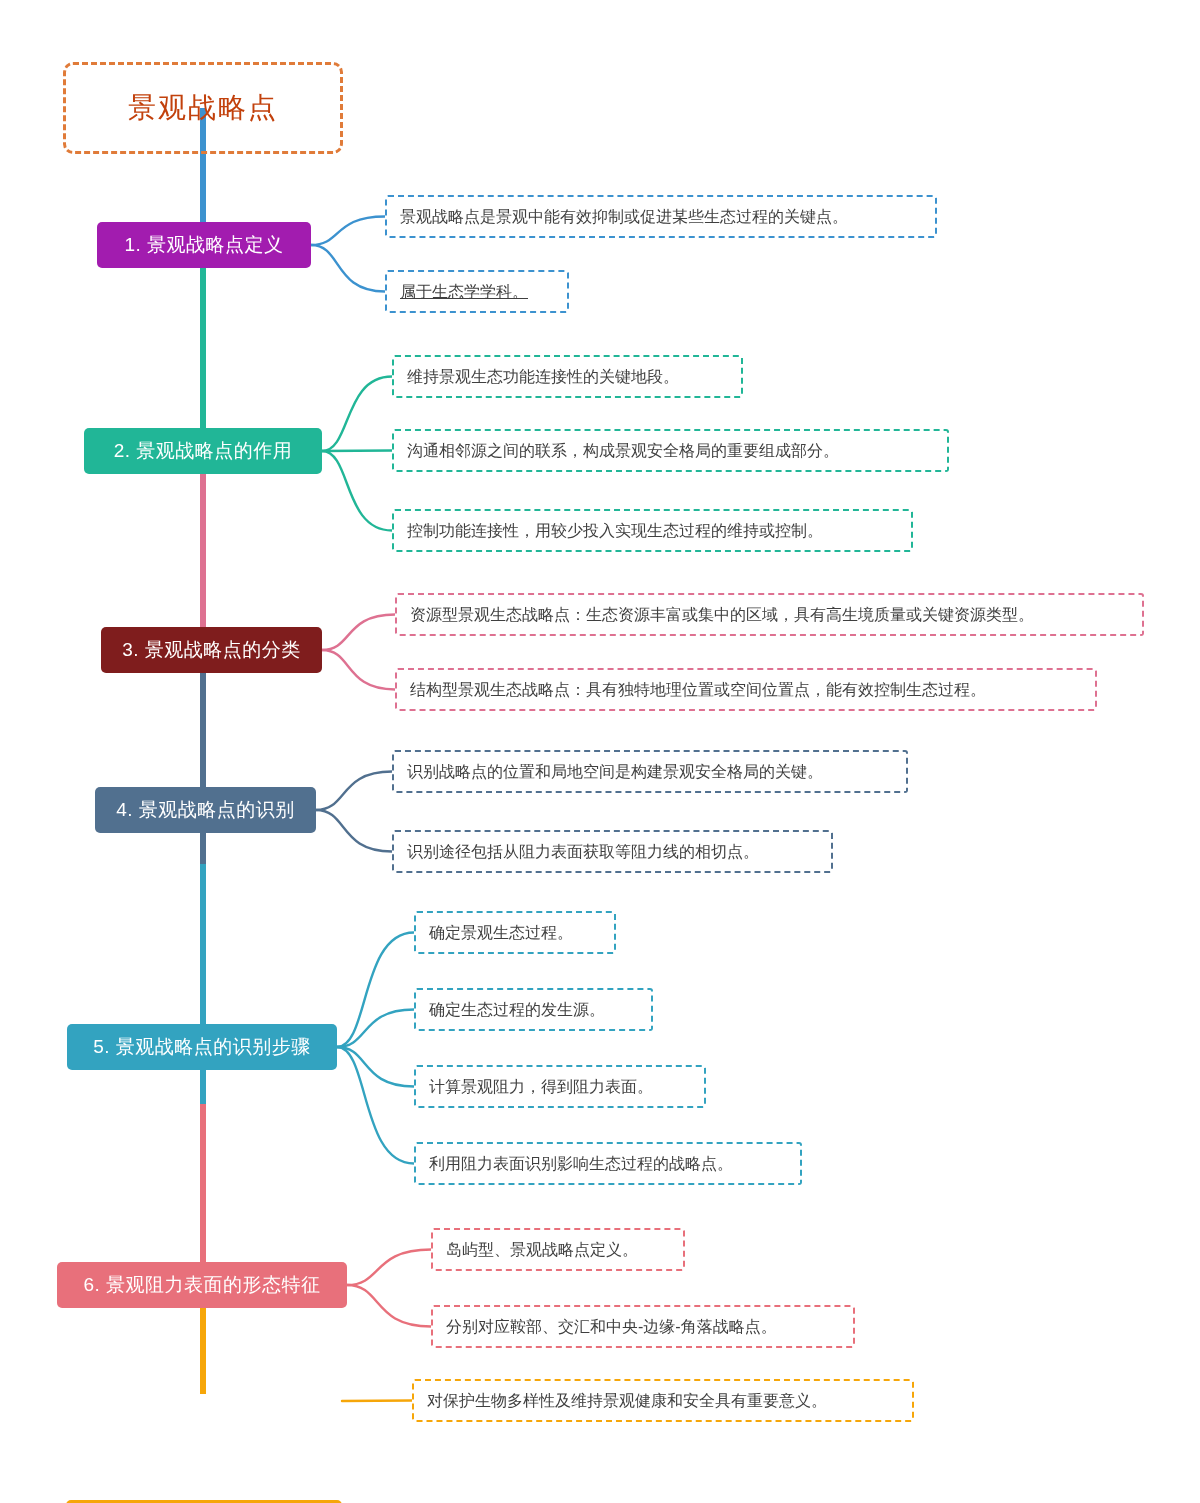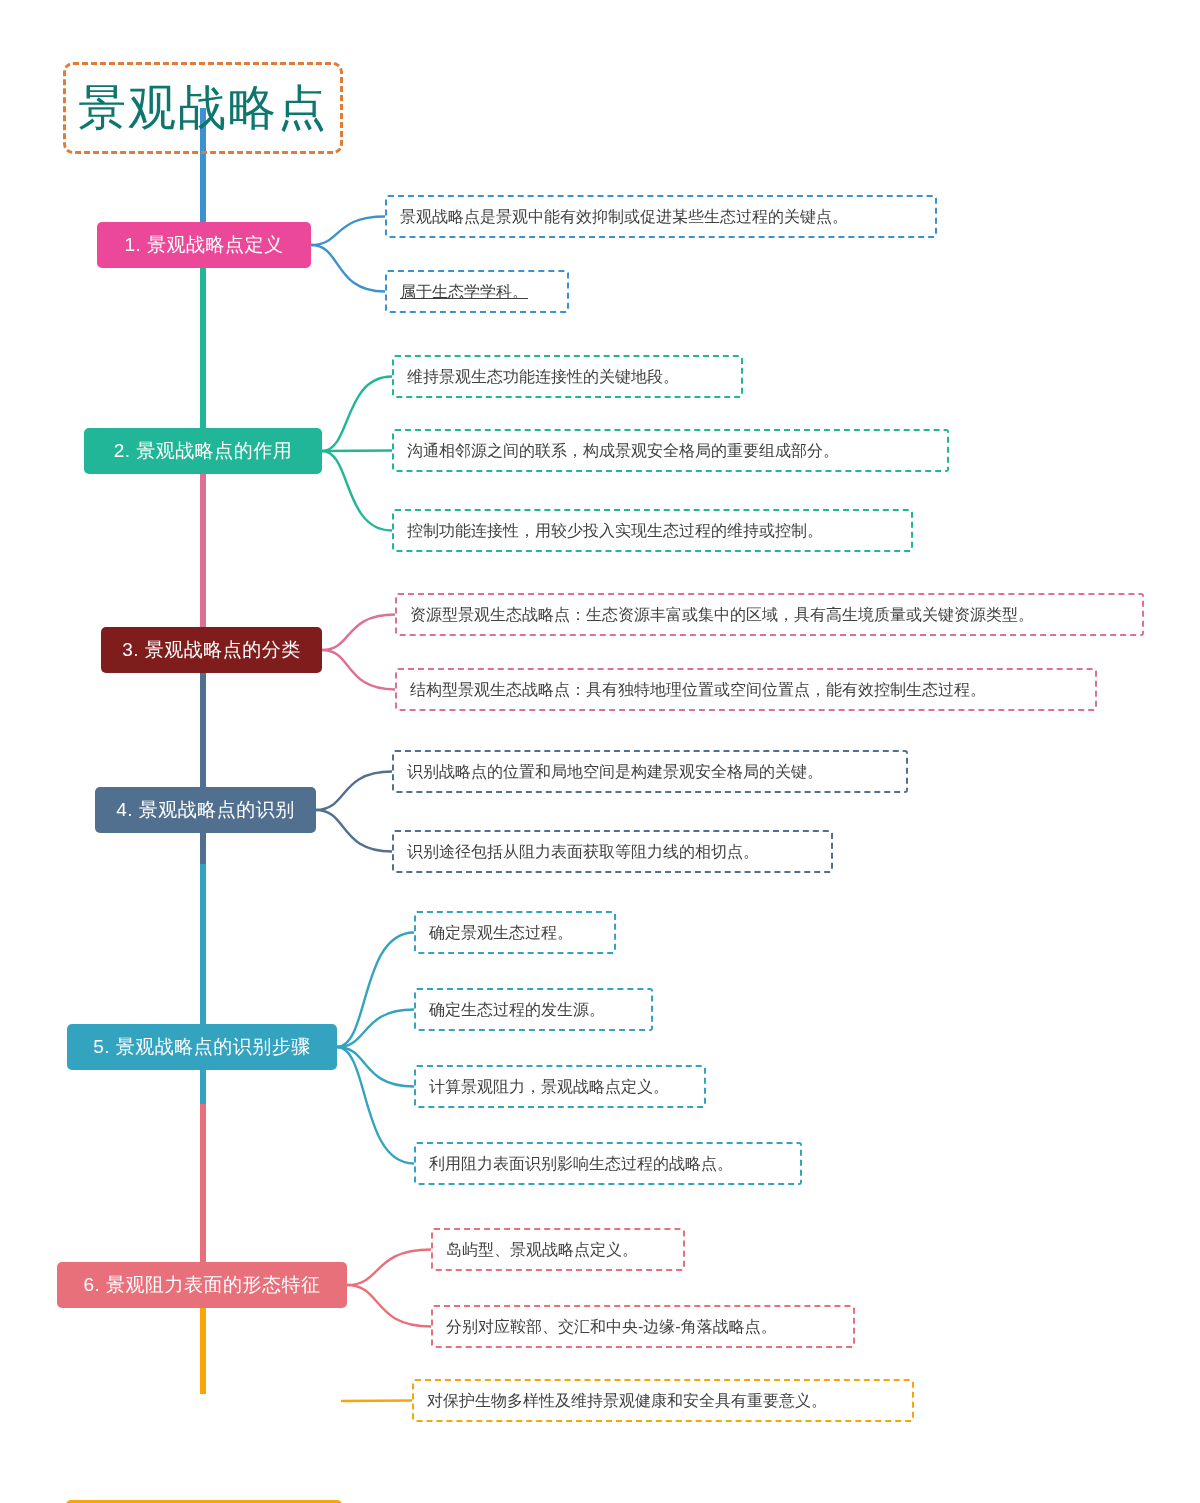--- a/index.html
+++ b/index.html
@@ -36,22 +36,22 @@
     box-sizing: border-box;
     border: 3px dashed #E07B39;
     border-radius: 10px;
     display: flex;
     align-items: center;
     justify-content: center;
     background: transparent;
     z-index: 5;
   }
   .root-node .root-label {
-    font-size: 48px;
-    color: #0f766e;
+    font-size: 28px;
+    color: #c2410c;
     letter-spacing: 2px;
     line-height: 1;
     white-space: nowrap;
     text-align: right;
   }
 
   
   .l1 {
     position: absolute;
     box-sizing: border-box;
@@ -114,21 +114,21 @@
       <path d="M 347 1285 C 382.28 1285, 372.2 1249.5, 431 1249.5" fill="none" stroke="#E8707B" stroke-width="2.4" stroke-linecap="round"></path>
       <path d="M 347 1285 C 382.28 1285, 372.2 1326.5, 431 1326.5" fill="none" stroke="#E8707B" stroke-width="2.4" stroke-linecap="round"></path>
       <path d="M 342 1401 L 412 1400.5" fill="none" stroke="#F6A609" stroke-width="2.4" stroke-linecap="round"></path>
     </svg>
 
   <div class="root-node">
     <span class="root-label">景观战略点</span>
   </div>
 
   <div id="nodes">
-      <div class="l1" style="left: 97px; top: 222px; width: 214px; height: 46px; background: #ec4899;">
+      <div class="l1" style="left: 97px; top: 222px; width: 214px; height: 46px; background: #a21caf;">
         <span>1. 景观战略点定义</span>
       </div>
       <div class="l2" style="left: 385px; top: 195px; width: 552px; height: 43px; border-color: rgb(60, 146, 207);">
         <span>景观战略点是景观中能有效抑制或促进某些生态过程的关键点。</span>
       </div>
       <div class="l2" style="left: 385px; top: 270px; width: 184px; height: 43px; border-color: rgb(60, 146, 207); text-decoration: underline;">
         <span>属于生态学学科。</span>
       </div>
       <div class="l1" style="left: 84px; top: 428px; width: 238px; height: 46px; background: rgb(33, 182, 151);">
         <span>2. 景观战略点的作用</span>
@@ -163,21 +163,21 @@
       <div class="l1" style="left: 67px; top: 1024px; width: 270px; height: 46px; background: rgb(51, 163, 192);">
         <span>5. 景观战略点的识别步骤</span>
       </div>
       <div class="l2" style="left: 414px; top: 911px; width: 202px; height: 43px; border-color: rgb(51, 163, 192);">
         <span>确定景观生态过程。</span>
       </div>
       <div class="l2" style="left: 414px; top: 988px; width: 239px; height: 43px; border-color: rgb(51, 163, 192);">
         <span>确定生态过程的发生源。</span>
       </div>
       <div class="l2" style="left: 414px; top: 1065px; width: 292px; height: 43px; border-color: rgb(51, 163, 192);">
-        <span>计算景观阻力，景观战略点定义。</span>
+        <span>计算景观阻力，得到阻力表面。</span>
       </div>
       <div class="l2" style="left: 414px; top: 1142px; width: 388px; height: 43px; border-color: rgb(51, 163, 192);">
         <span>利用阻力表面识别影响生态过程的战略点。</span>
       </div>
       <div class="l1" style="left: 57px; top: 1262px; width: 290px; height: 46px; background: rgb(232, 112, 123);">
         <span>6. 景观阻力表面的形态特征</span>
       </div>
       <div class="l2" style="left: 431px; top: 1228px; width: 254px; height: 43px; border-color: rgb(232, 112, 123);">
         <span>岛屿型、景观战略点定义。</span>
       </div>

